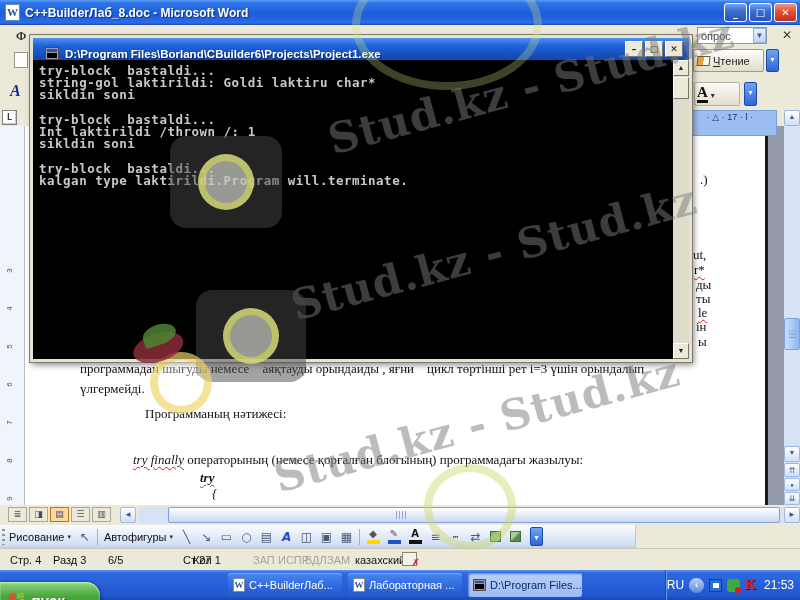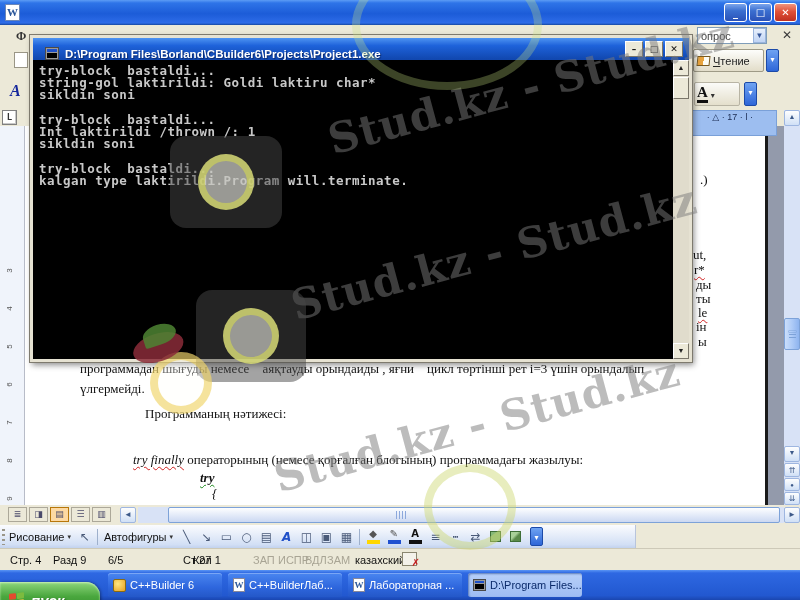--- a/index.html
+++ b/index.html
@@ -170,20 +170,21 @@
   .wm-bird .body { position:absolute; width:52px; height:28px; background:#8a2c38; border-radius:50%; opacity:.85; }
   .wm-bird .wing { position:absolute; left:14px; top:-8px; width:34px; height:20px; background:#4e8432; border-radius:50% 50% 50% 10%; opacity:.85; }
 </style>
 </head>
 <body>
 
 <div id="screen">
 
   <div class="ab word-titlebar">
     <div class="word-icon">W</div>
+    <span class="wt-title">C++BuilderЛаб_8.doc - Microsoft Word</span>
     <div class="wt-btns">
       <div class="wt-btn">_</div>
       <div class="wt-btn">□</div>
       <div class="wt-btn close">✕</div>
     </div>
   </div>
 
   <div class="ab chrome"></div>
   <div class="ab grip" style="left:2px;top:28px;height:14px;"></div>
   <div class="ab grip" style="left:2px;top:49px;height:22px;"></div>
@@ -339,21 +340,21 @@
         </div>
       <div class="dicon">
           <span class="sq-3d"></span>
         </div>
       <div class="chev" style="height:19px;margin-left:4px;position:static;">▾</div>
     </div>
   </div>
 
   <div class="ab statusbar">
     <span class="st" style="left:10px;">Стр. 4</span>
-    <span class="st" style="left:53px;">Разд 9</span>
+    <span class="st" style="left:53px;">Разд 3</span>
     <span class="st" style="left:108px;">6/5</span>
     <span class="st" style="left:140px;margin-top:28px;">На 12,5см</span>
     <span class="st" style="left:183px;">Ст 27</span>
     <span class="st" style="left:193px;">Кол 1</span>
     <span class="st dim" style="left:253px;">ЗАП</span>
     <span class="st dim" style="left:278px;">ИСПР</span>
     <span class="st dim" style="left:305px;">ВДЛ</span>
     <span class="st dim" style="left:327px;">ЗАМ</span>
     <span class="st" style="left:355px;">казахский</span>
     <span class="spellicon">
@@ -364,35 +365,39 @@
   <div class="ab taskbar">
     <div class="startbtn">
       <span class="flag">
         <i style="background:#e34a2e;"></i>
           <i style="background:#7cbb3f;"></i>
           <i style="background:#3b77e0;"></i>
           <i style="background:#f5bd42;"></i>
       </span>
       <span class="startlbl">пуск</span>
     </div>
-    <div class="taskbtn" style="left:108px;">
-      <span class="ticon-bcb"></span>
-      <span>C++Builder 6</span>
-    </div>
     <div class="taskbtn" style="left:228px;">
       <span class="ticon-word">W</span>
       <span>C++BuilderЛаб...</span>
     </div>
     <div class="taskbtn" style="left:348px;">
       <span class="ticon-word">W</span>
       <span>Лабораторная ...</span>
     </div>
     <div class="taskbtn active" style="left:468px;">
       <span class="ticon-con"></span>
       <span>D:\Program Files...</span>
+    </div>
+    <div class="tray">
+      <span class="tray-lang">RU</span>
+      <span class="tray-chev">‹</span>
+      <span class="tray-ic1"></span>
+      <span class="tray-ic2"></span>
+      <span class="tray-k">K</span>
+      <span class="tray-time">21:53</span>
     </div>
   </div>
 
   <div class="wm" style="left:322px;top:62px;">Stud.kz - Stud.kz</div>
   <div class="wm" style="left:285px;top:228px;">Stud.kz - Stud.kz</div>
   <div class="wm" style="left:268px;top:400px;">Stud.kz - Stud.kz</div>
   <div class="wm-logo" style="left:170px;top:136px;width:112px;height:92px;">
       <span class="ring"></span>
     </div>
   <div class="wm-logo" style="left:196px;top:290px;width:110px;height:92px;">

